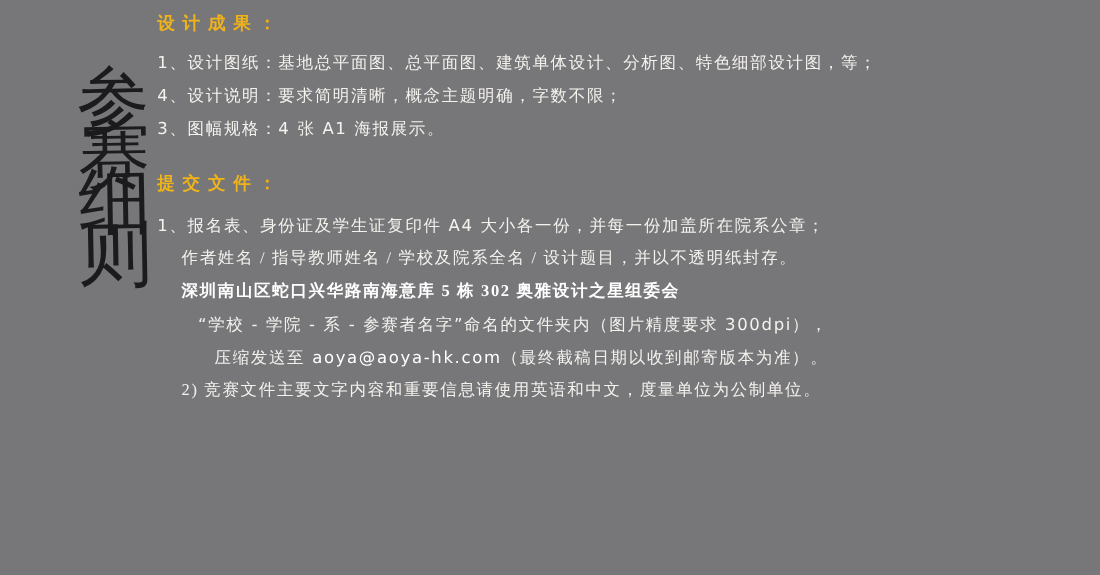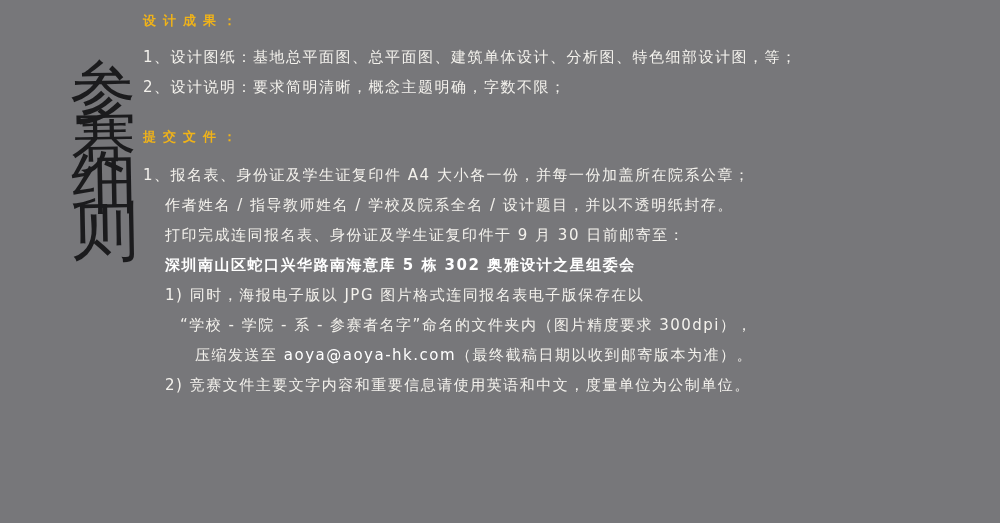--- a/index.html
+++ b/index.html
@@ -31,59 +31,58 @@
     white-space: nowrap;
   }
   .content {
     position: absolute;
     left: 143px;
     top: 6px;
     width: 850px;
     color: #f4f2ed;
   }
   .section-heading {
-    font-size: 13px;
+    font-size: 16px;
     line-height: 30px;
     font-weight: 700;
     letter-spacing: 7px;
     color: #f0b319;
   }
   .heading-deliverables { margin-bottom: 6px; }
   .heading-submission  { margin-top: 20px; margin-bottom: 8px; }
   .line {
     font-size: 15px;
     line-height: 30px;
     letter-spacing: 1.5px;
     white-space: nowrap;
   }
-  .ind1 { padding-left: 22px; }
+  .ind1 { padding-left: 22px; font-family: Liberation Serif, serif; }
   .ind2 { padding-left: 37px; }
   .ind3 { padding-left: 52px; }
   .accent { color: #ffffff; }
   .address-line { font-weight: 600; }
 </style>
 </head>
 <body>
 
 <div class="poster">
 
   <div class="vertical-title">参赛细则</div>
 
   <div class="content">
 
     <div class="section-heading heading-deliverables">设计成果：</div>
     <div class="line">1、设计图纸：基地总平面图、总平面图、建筑单体设计、分析图、特色细部设计图，等；</div>
-    <div class="line">2、设计说明：要求简明清晰，概念主题明确，字数不限；</div>
+    <div class="line">4、设计说明：要求简明清晰，概念主题明确，字数不限；</div>
+    <div class="line">3、图幅规格：4 张 A1 海报展示。</div>
 
     <div class="section-heading heading-submission">提交文件：</div>
     <div class="line">1、报名表、身份证及学生证复印件 A4 大小各一份，并每一份加盖所在院系公章；</div>
     <div class="line ind1">作者姓名 / 指导教师姓名 / 学校及院系全名 / 设计题目，并以不透明纸封存。</div>
-    <div class="line ind1">打印完成连同报名表、身份证及学生证复印件于 9 月 30 日前邮寄至：</div>
     <div class="line ind1 accent address-line">深圳南山区蛇口兴华路南海意库 5 栋 302 奥雅设计之星组委会</div>
-    <div class="line ind1">1) 同时，海报电子版以 JPG 图片格式连同报名表电子版保存在以</div>
     <div class="line ind2">“学校 - 学院 - 系 - 参赛者名字”命名的文件夹内（图片精度要求 300dpi），</div>
     <div class="line ind3">
       <span>压缩发送至 </span><span class="accent">aoya@aoya-hk.com</span><span>（最终截稿日期以收到邮寄版本为准）。</span>
     </div>
     <div class="line ind1">2) 竞赛文件主要文字内容和重要信息请使用英语和中文，度量单位为公制单位。</div>
 
   </div>
 </div>
 
 </body></html>

